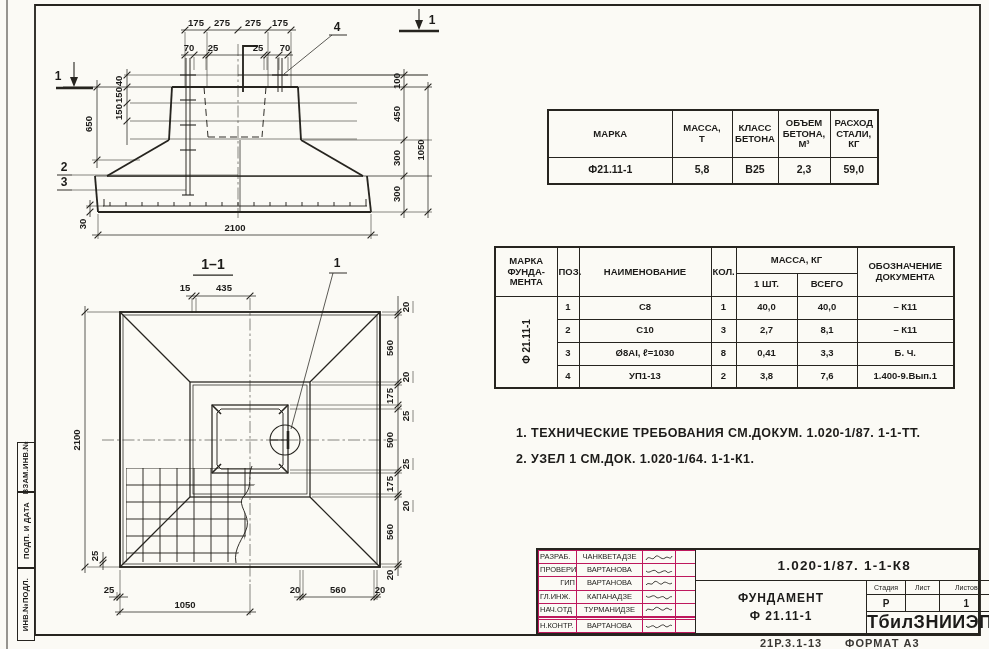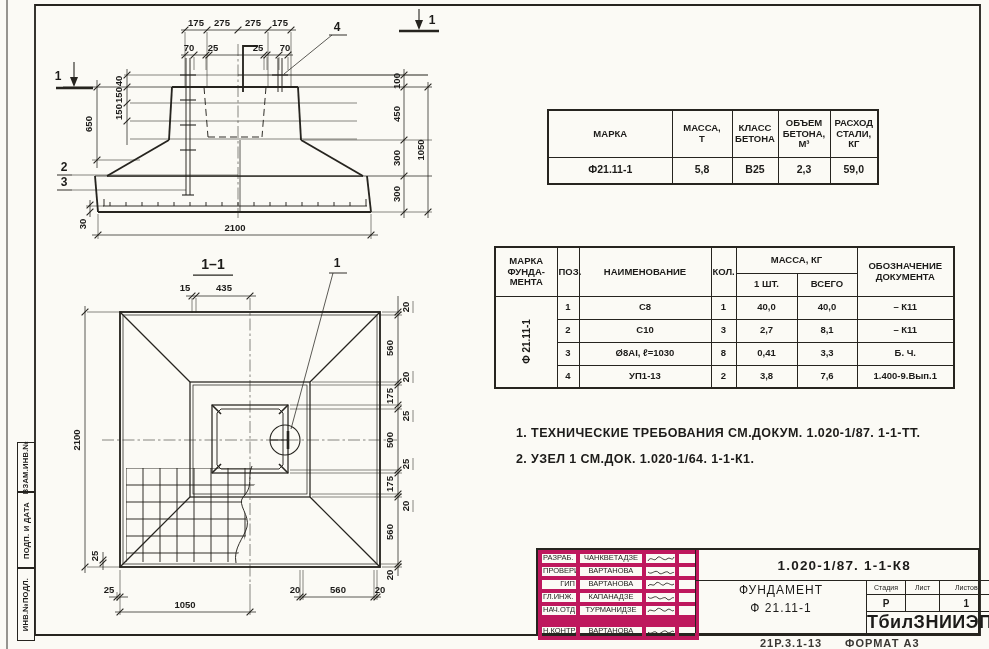--- a/index.html
+++ b/index.html
@@ -18,27 +18,27 @@
   .sum{left:547px;top:109px;width:330px;font-size:9.5px;font-weight:bold;border:2px solid #26241f;}
   .spec{left:494px;top:246px;width:459px;font-size:9.5px;font-weight:bold;border:2px solid #26241f;}
   .pre{white-space:pre-line;}
   .rotcell{position:relative;}
   .rot{display:block;transform:rotate(-90deg);white-space:nowrap;font-size:10px;}
   .note{position:absolute;left:480px;font-size:12.5px;font-weight:bold;letter-spacing:.4px;margin-left:36px;}
   .tb{position:absolute;left:536px;top:548px;width:444px;height:87px;border:2px solid #26241f;
       box-sizing:border-box;display:flex;}
   .tb-left{width:157px;height:100%;flex:none;}
   .tb-left table{position:static;width:157px;height:83px;font-size:7.5px;}
-  .tb-left td{border:4px solid #be185d;overflow:hidden;white-space:nowrap;}
+  .tb-left td{border:1px solid #be185d;overflow:hidden;white-space:nowrap;}
   .tb-right{flex:1;display:flex;flex-direction:column;border-left:1.5px solid #26241f;}
   .tb-doc{height:34px;border-bottom:1.8px solid #26241f;display:flex;align-items:center;justify-content:center;
           font-size:13.5px;font-weight:bold;letter-spacing:1.2px;}
   .tb-low{flex:1;display:flex;}
   .tb-title{width:170px;border-right:1.8px solid #26241f;display:flex;flex-direction:column;
-            align-items:center;justify-content:flex-start;font-size:12px;font-weight:normal;letter-spacing:1px;line-height:1.5;}
+            align-items:center;justify-content:center;font-size:12px;font-weight:bold;letter-spacing:1px;line-height:1.5;}
   .tb-si{flex:1;display:flex;flex-direction:column;}
   .tb-hdr{display:flex;height:13px;border-bottom:1px solid #26241f;}
   .tb-hdr div{font-size:7px;display:flex;align-items:center;justify-content:center;border-right:1px solid #26241f;}
   .tb-val{display:flex;height:16px;border-bottom:1.5px solid #26241f;}
   .tb-val div{font-size:10px;font-weight:bold;display:flex;align-items:center;justify-content:center;border-right:1px solid #26241f;}
   .c1{width:38px}.c2{width:33px}.c3{flex:1;border-right:none!important}
   .tb-org{flex:1;display:flex;align-items:center;justify-content:center;font-size:18px;font-weight:bold;letter-spacing:.5px;}
   .mbox{position:absolute;left:17px;width:18px;border:1.5px solid #26241f;box-sizing:border-box;
         display:flex;align-items:center;justify-content:center;background:transparent;}
   .mbox span{transform:rotate(-90deg);white-space:nowrap;font-size:7.5px;font-weight:bold;letter-spacing:.3px;}

